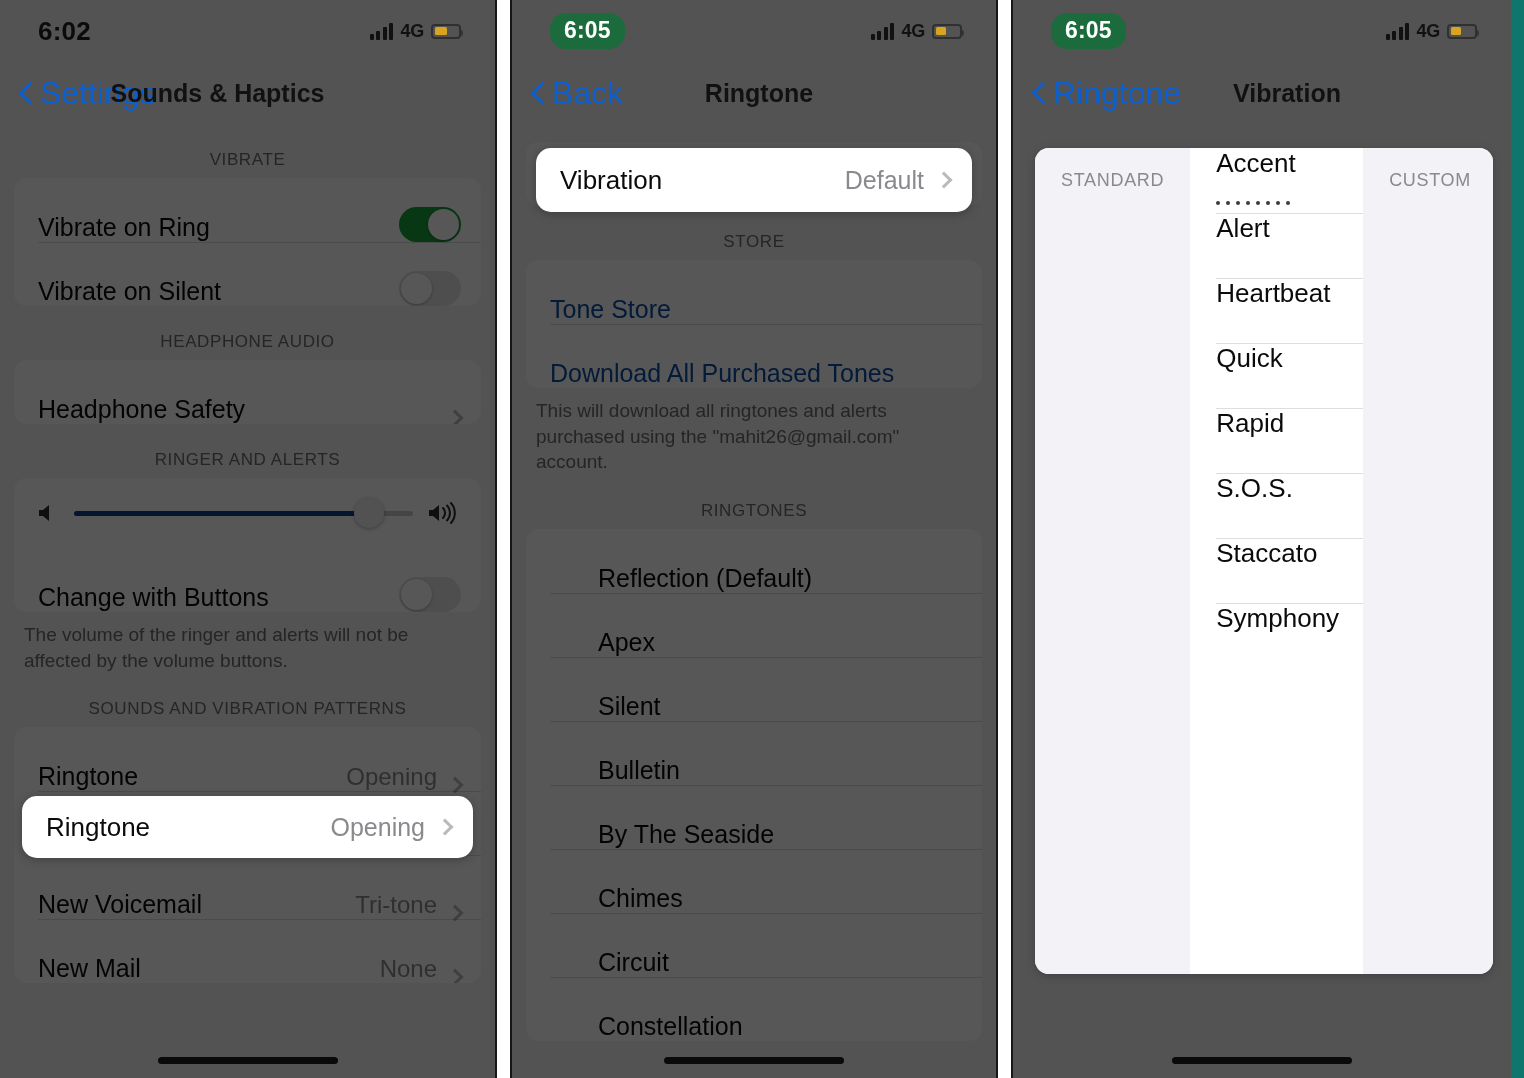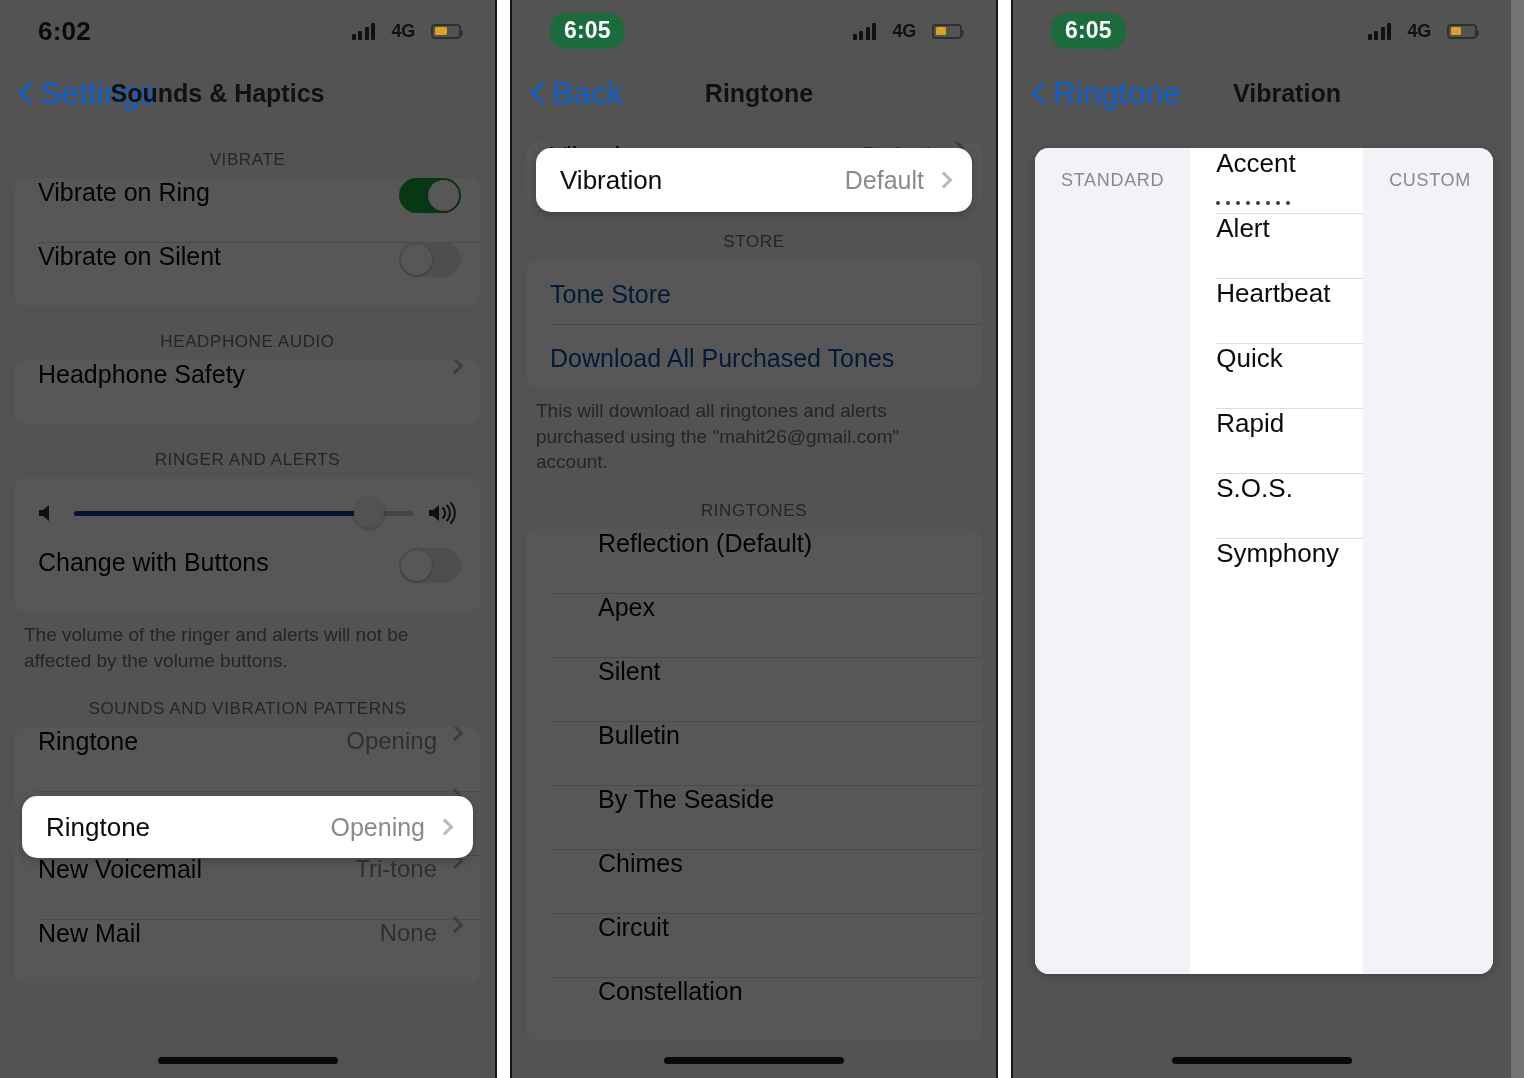--- a/index.html
+++ b/index.html
@@ -7,21 +7,21 @@
     width: 1524px; height: 1078px;
     background: #ffffff;
     font-family: "Liberation Sans", sans-serif;
     overflow: hidden;
   }
 
   .stage {
     position: relative;
     width: 1524px; height: 1078px;
     display: flex;
-    background: #737373;
+    background: #0f766e;
   }
 
   
   .panel {
     position: relative;
     height: 1078px;
     background: #ffffff;
     overflow: hidden;
     flex: none;
   }
@@ -61,21 +61,21 @@
     letter-spacing: 0.2px;
   }
   .clock.pill {
     color: #ffffff;
     background: #1c6b3c;
     border-radius: 16px;
     padding: 4px 14px 5px 14px;
     font-size: 23px;
     font-weight: 600;
   }
-  .status-right { display: flex; align-items: center; gap: 16px; }
+  .status-right { display: flex; align-items: center; gap: 7px; }
   .bars { display: flex; align-items: flex-end; gap: 2.5px; height: 17px; }
   .bars i { display: block; width: 4px; background: #111; border-radius: 1px; }
   .bars i:nth-child(1) { height: 6px; }
   .bars i:nth-child(2) { height: 9px; }
   .bars i:nth-child(3) { height: 13px; }
   .bars i:nth-child(4) { height: 17px; }
   .net { font-size: 18px; font-weight: 700; color: #111; letter-spacing: -0.2px; }
   .battery {
     position: relative;
     width: 30px; height: 15px;
@@ -140,21 +140,21 @@
     text-transform: uppercase;
     text-align: center;
   }
   .card {
     background: #ffffff;
     margin: 0 14px;
     border-radius: 13px;
     overflow: hidden;
   }
   .row {
-    display: flex; align-items: flex-start;
+    display: flex; align-items: flex-end;
     min-height: 64px;
     padding: 0 20px 0 24px;
     font-size: 25px;
     color: #0b0b0b;
     position: relative;
   }
   .row + .row::before {
     content: "";
     position: absolute; left: 24px; right: 0; top: 0;
     height: 1px; background: rgba(60,60,67,.18);
@@ -567,20 +567,23 @@
         <div class="vrow">
           <span class="lbl">Quick</span>
         </div>
         <div class="vrow">
           <span class="lbl">Rapid</span>
         </div>
         <div class="vrow">
           <span class="lbl">S.O.S.</span>
         </div>
         <div class="vrow">
+          <span class="lbl">Staccato</span>
+        </div>
+        <div class="vrow">
           <span class="lbl">Symphony</span>
         </div>
       </div>
 
       <div class="grp-hdr">CUSTOM</div>
       <div class="white">
         <div class="vrow">
           <span class="lbl">Create New Vibration</span>
           <span class="chev-right"></span>
         </div>

